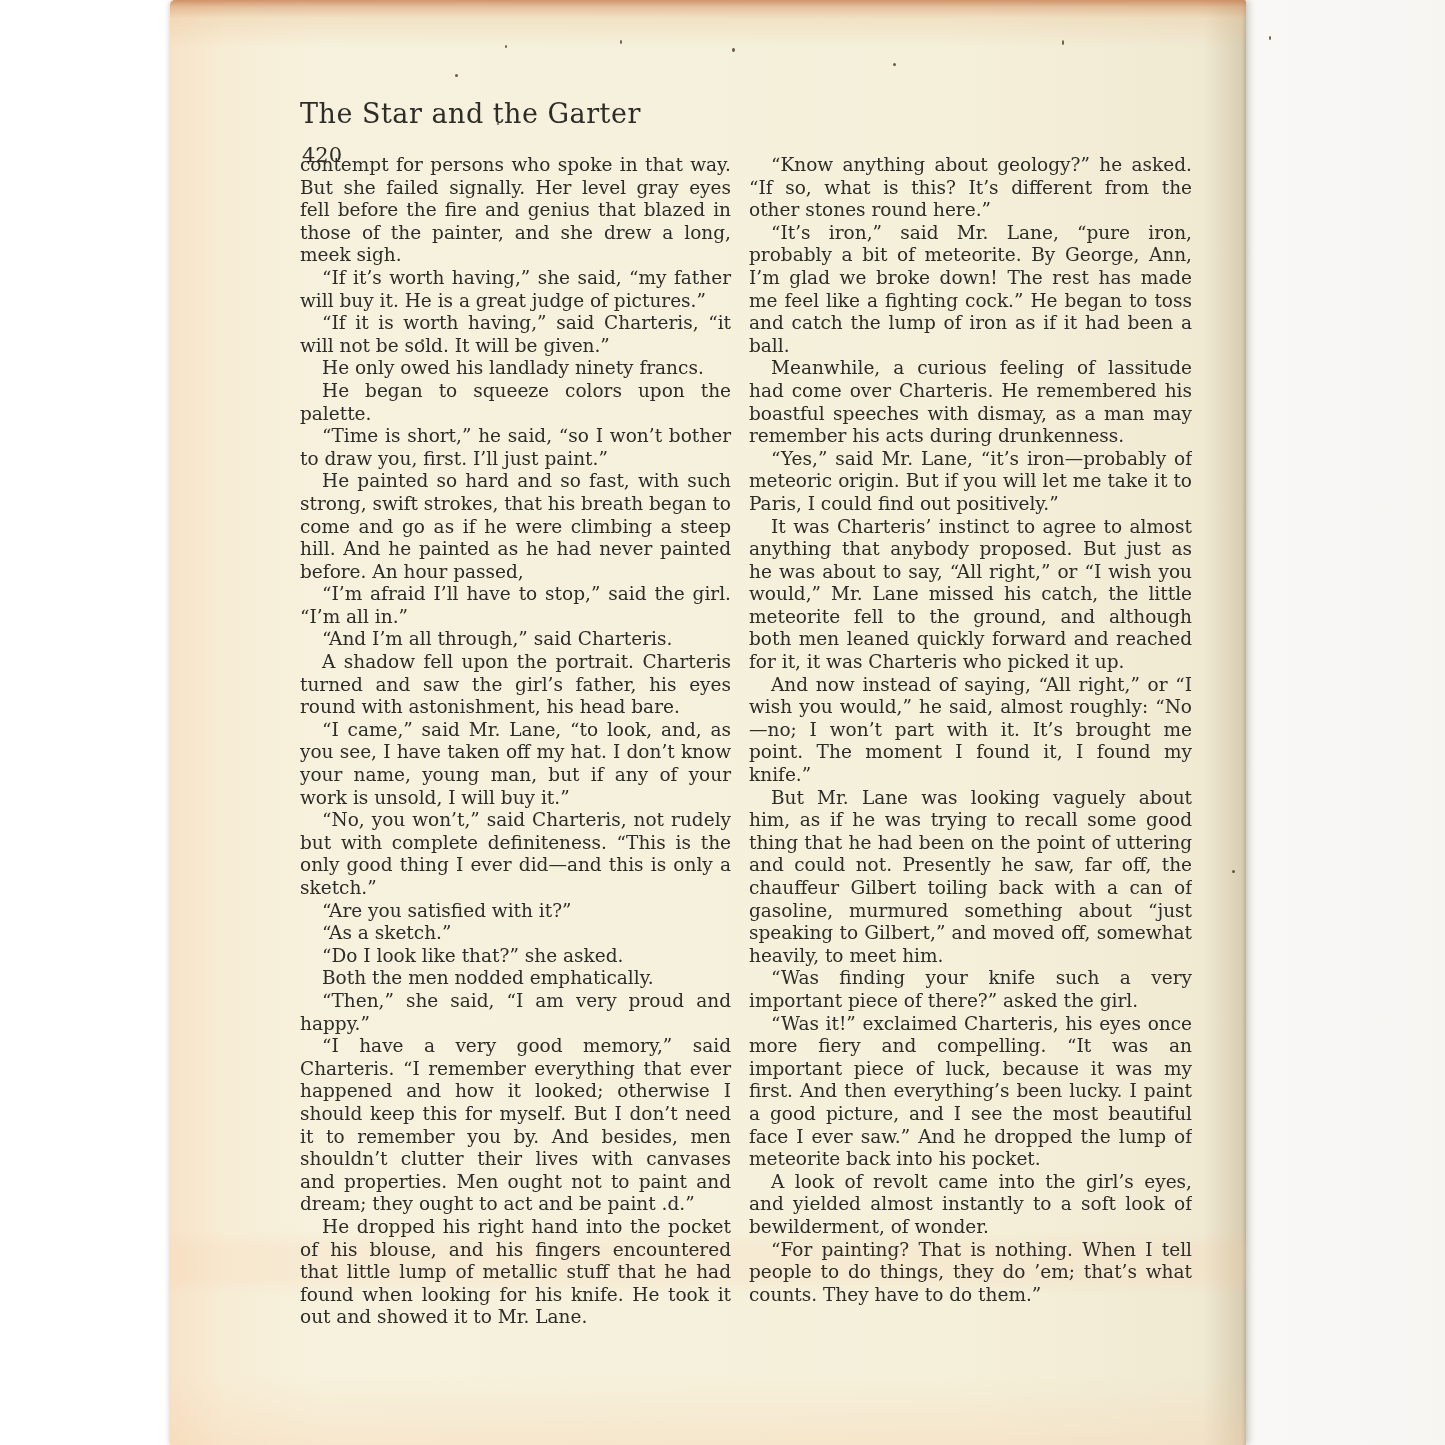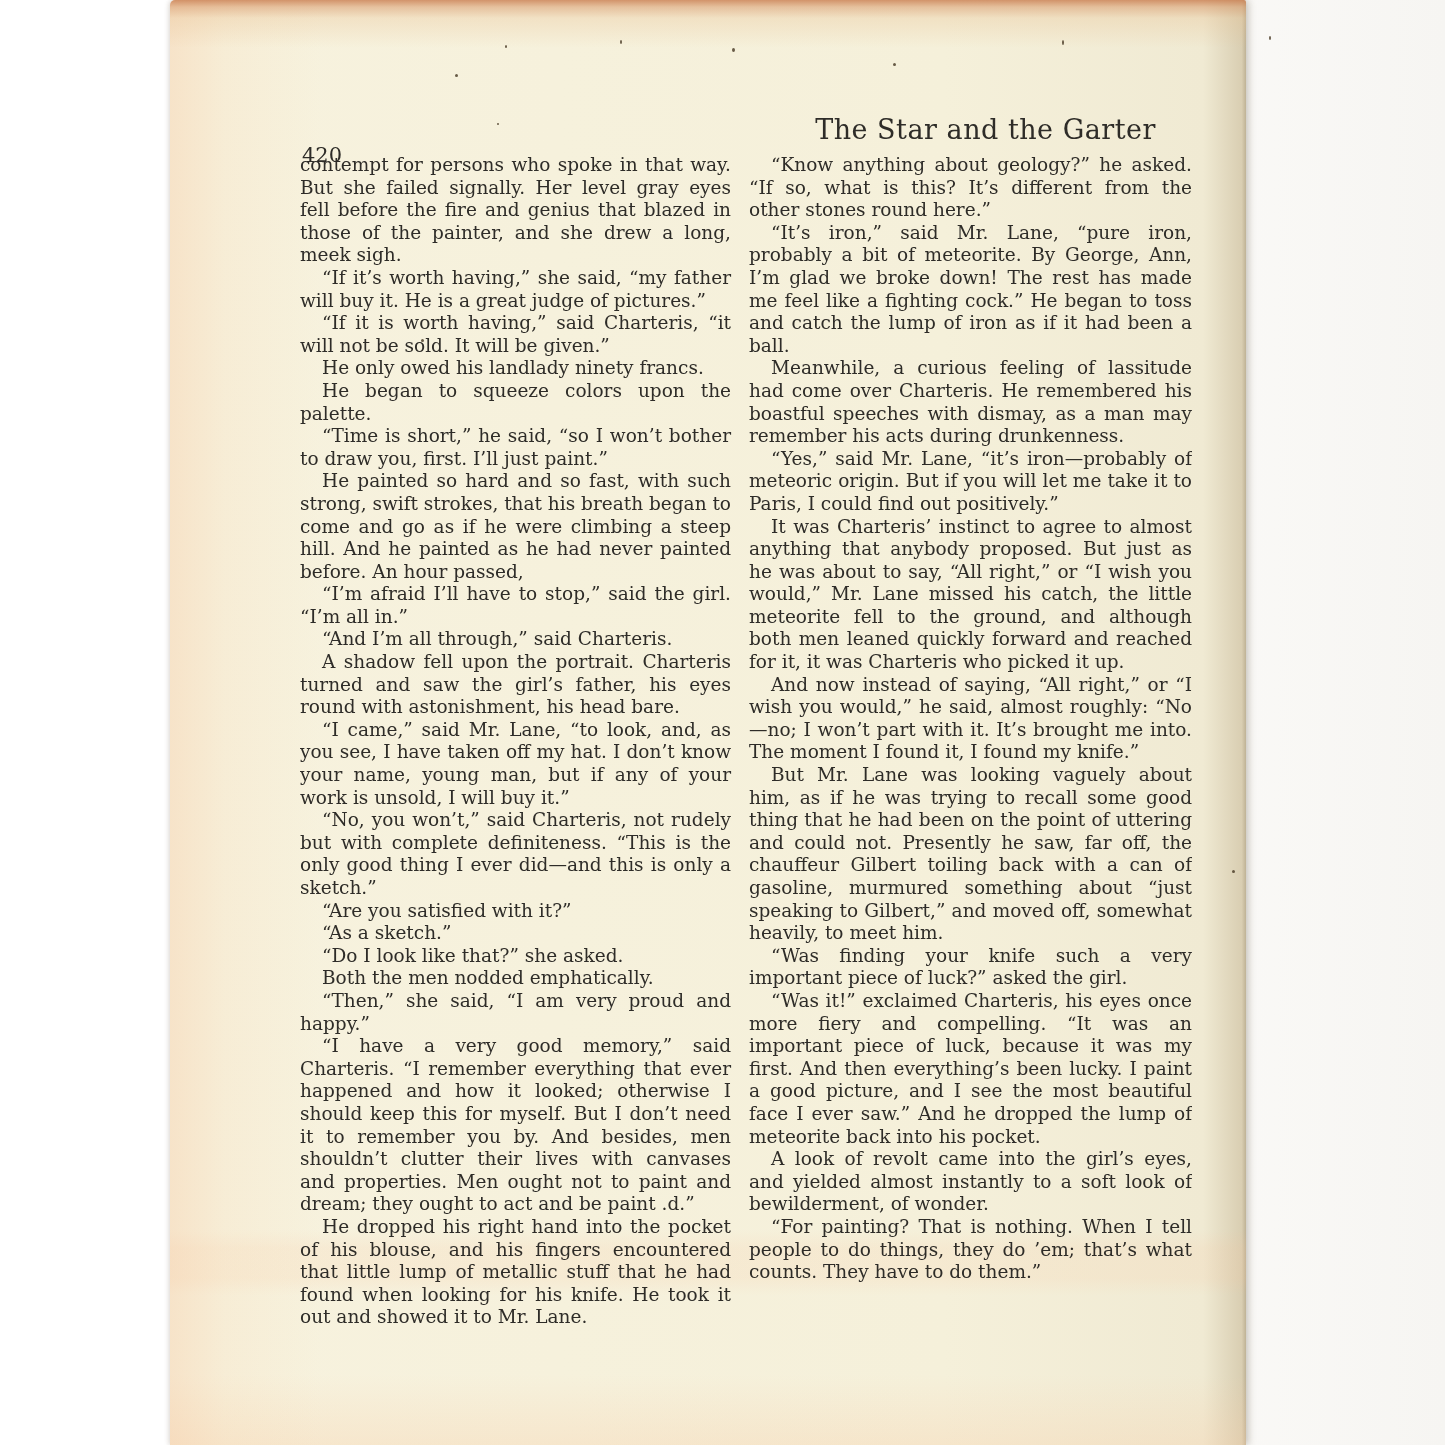--- a/index.html
+++ b/index.html
@@ -52,22 +52,22 @@
     font-family: "DejaVu Serif", serif;
     font-size: 21px;
     color: #2e2c28;
     margin-top: 37px;
   }
   .page-title {
     position: absolute;
     left: 0;
     right: 20px;
     top: 0;
-    margin: 16px;
-    text-align: right;
+    margin: 0;
+    text-align: left;
     font-family: "DejaVu Serif", serif;
     font-weight: normal;
     font-size: 27px;
     letter-spacing: 0.5px;
     color: #2e2c28;
   }
   .text-block {
     position: absolute;
     left: 130px;
     top: 154px;
@@ -130,23 +130,23 @@
           <p>“Then,” she said, “I am very proud and happy.”</p>
           <p>“I have a very good memory,” said Charteris.  “I remember everything that ever happened and how it looked; otherwise I should keep this for myself.  But I don’t need it to remember you by.  And besides, men shouldn’t clutter their lives with canvases and properties.  Men ought not to paint and dream; they ought to act and be paint .d.”</p>
           <p>He dropped his right hand into the pocket of his blouse, and his fingers encountered that little lump of metallic stuff that he had found when looking for his knife.  He took it out and showed it to Mr. Lane.</p>
         </div>
       <div class="col col-right">
           <p>“Know anything about geology?” he asked.  “If so, what is this?  It’s different from the other stones round here.”</p>
           <p>“It’s iron,” said Mr. Lane, “pure iron, probably a bit of meteorite.  By George, Ann, I’m glad we broke down!  The rest has made me feel like a fighting cock.” He began to toss and catch the lump of iron as if it had been a ball.</p>
           <p>Meanwhile, a curious feeling of lassitude had come over Charteris.  He remembered his boastful speeches with dismay, as a man may remember his acts during drunkenness.</p>
           <p>“Yes,” said Mr. Lane, “it’s iron—probably of meteoric origin.  But if you will let me take it to Paris, I could find out positively.”</p>
           <p>It was Charteris’ instinct to agree to almost anything that anybody proposed. But just as he was about to say, “All right,” or “I wish you would,” Mr. Lane missed his catch, the little meteorite fell to the ground, and although both men leaned quickly forward and reached for it, it was Charteris who picked it up.</p>
-          <p>And now instead of saying, “All right,” or “I wish you would,” he said, almost roughly: “No—no; I won’t part with it. It’s brought me into.  The moment I found it, I found my knife.”</p>
+          <p>And now instead of saying, “All right,” or “I wish you would,” he said, almost roughly: “No—no; I won’t part with it. It’s brought me point.  The moment I found it, I found my knife.”</p>
           <p>But Mr. Lane was looking vaguely about him, as if he was trying to recall some good thing that he had been on the point of uttering and could not.  Presently he saw, far off, the chauffeur Gilbert toiling back with a can of gasoline, murmured something about “just speaking to Gilbert,” and moved off, somewhat heavily, to meet him.</p>
-          <p>“Was finding your knife such a very important piece of luck?” asked the girl.</p>
+          <p>“Was finding your knife such a very important piece of there?” asked the girl.</p>
           <p>“Was it!” exclaimed Charteris, his eyes once more fiery and compelling.  “It was an important piece of luck, because it was my first.  And then everything’s been lucky.  I paint a good picture, and I see the most beautiful face I ever saw.”  And he dropped the lump of meteorite back into his pocket.</p>
           <p>A look of revolt came into the girl’s eyes, and yielded almost instantly to a soft look of bewilderment, of wonder.</p>
           <p>“For painting?  That is nothing.  When I tell people to do things, they do ’em; that’s what counts.  They have to do them.”</p>
         </div>
     </div>
 
     <div class="speck" style="left:285px; top:74px;  width:3px; height:3px;"></div>
     <div class="speck" style="left:335px; top:45px;  width:2px; height:3px;"></div>
     <div class="speck" style="left:450px; top:40px;  width:2px; height:4px;"></div>
     <div class="speck" style="left:562px; top:48px;  width:3px; height:4px;"></div>

